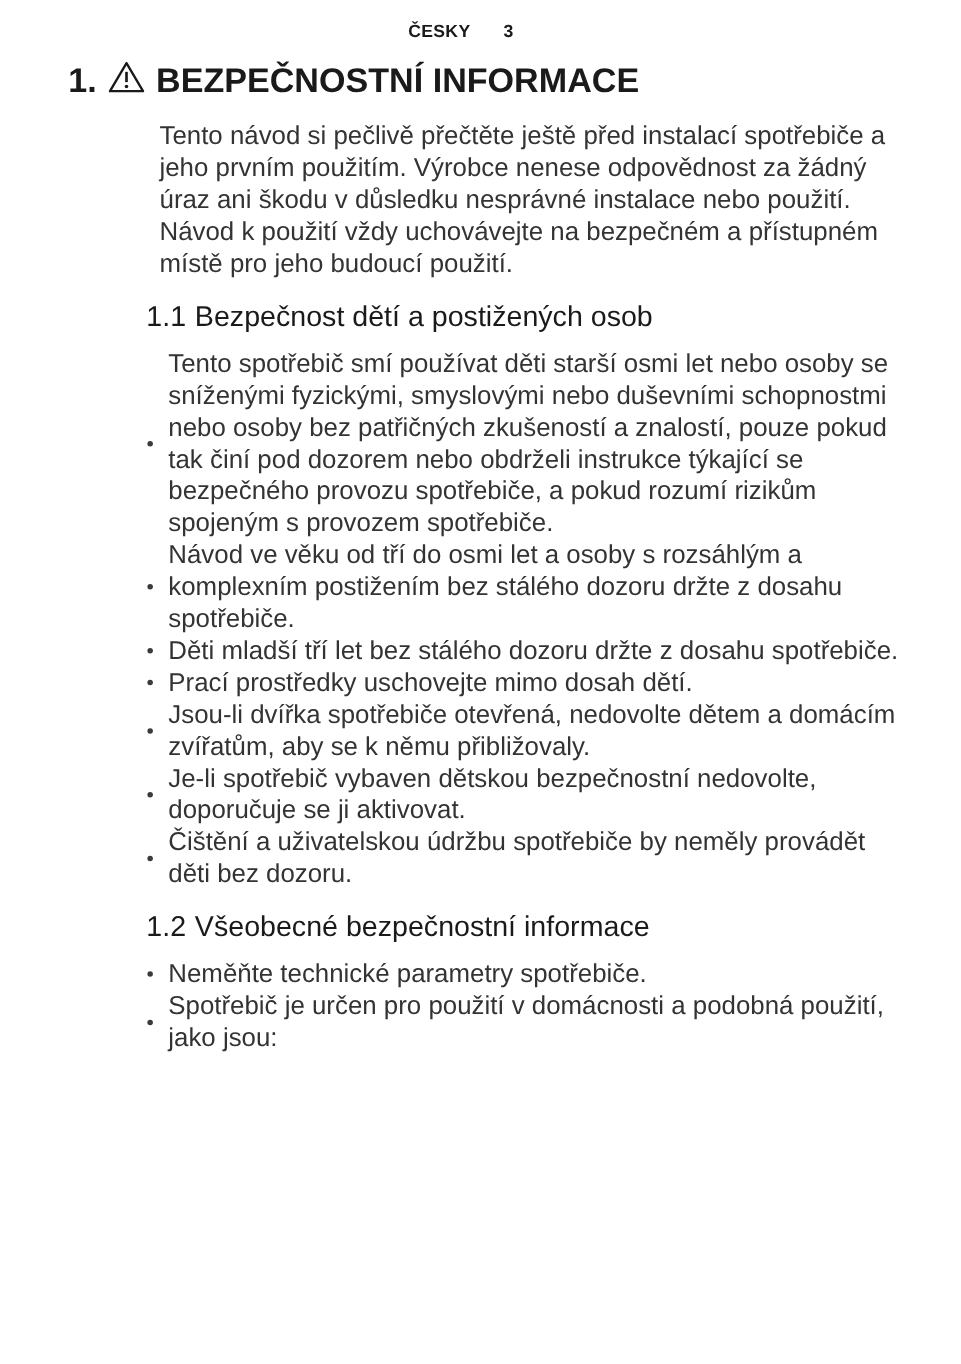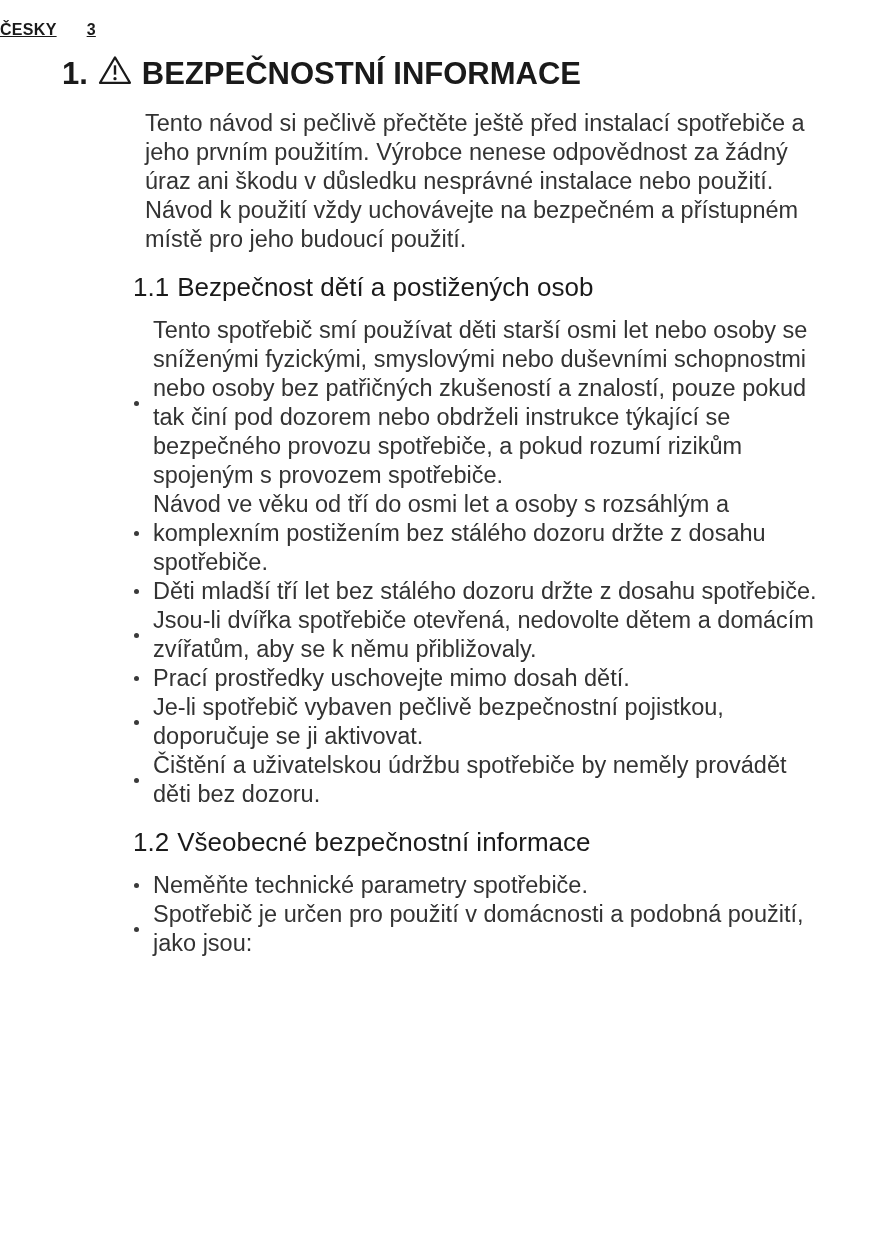--- a/index.html
+++ b/index.html
@@ -8,26 +8,25 @@
     width: 874px;
     height: 1240px;
     background: #ffffff;
     font-family: "Liberation Sans", "DejaVu Sans", sans-serif;
     color: #333333;
     overflow: hidden;
     box-sizing: border-box;
   }
   .page-header {
     padding: 21px 36px 0 0;
-    text-align: left;
+    text-align: center;
     font-size: 16px;
     font-weight: bold;
     color: #1a1a1a;
     letter-spacing: 0.3px;
-    text-decoration: underline;
   }
   .page-header .lang { margin-right: 30px; }
   h1.doc-title {
     margin: 16px 0 0 62px;
     font-size: 31px;
     font-weight: bold;
     color: #1a1a1a;
     line-height: 1.1;
     display: flex;
     align-items: center;
@@ -101,29 +100,29 @@
       <li>
         <span class="dot"></span>
         <span class="li-text">Návod ve věku od tří do osmi let a osoby s rozsáhlým a komplexním postižením bez stálého dozoru držte z dosahu spotřebiče.</span>
       </li>
       <li>
         <span class="dot"></span>
         <span class="li-text">Děti mladší tří let bez stálého dozoru držte z dosahu spotřebiče.</span>
       </li>
       <li>
         <span class="dot"></span>
+        <span class="li-text">Prací prostředky uschovejte mimo dosah dětí.</span>
+      </li>
+      <li>
+        <span class="dot"></span>
         <span class="li-text">Jsou-li dvířka spotřebiče otevřená, nedovolte dětem a domácím zvířatům, aby se k němu přibližovaly.</span>
       </li>
       <li>
         <span class="dot"></span>
-        <span class="li-text">Prací prostředky uschovejte mimo dosah dětí.</span>
-      </li>
-      <li>
-        <span class="dot"></span>
-        <span class="li-text">Je-li spotřebič vybaven pečlivě bezpečnostní pojistkou, doporučuje se ji aktivovat.</span>
+        <span class="li-text">Je-li spotřebič vybaven dětskou bezpečnostní nedovolte, doporučuje se ji aktivovat.</span>
       </li>
       <li>
         <span class="dot"></span>
         <span class="li-text">Čištění a uživatelskou údržbu spotřebiče by neměly provádět děti bez dozoru.</span>
       </li>
     </ul>
 
     <h2 class="sub-title">
       <span class="sub-num">1.2</span><span>Všeobecné bezpečnostní informace</span>
     </h2>

